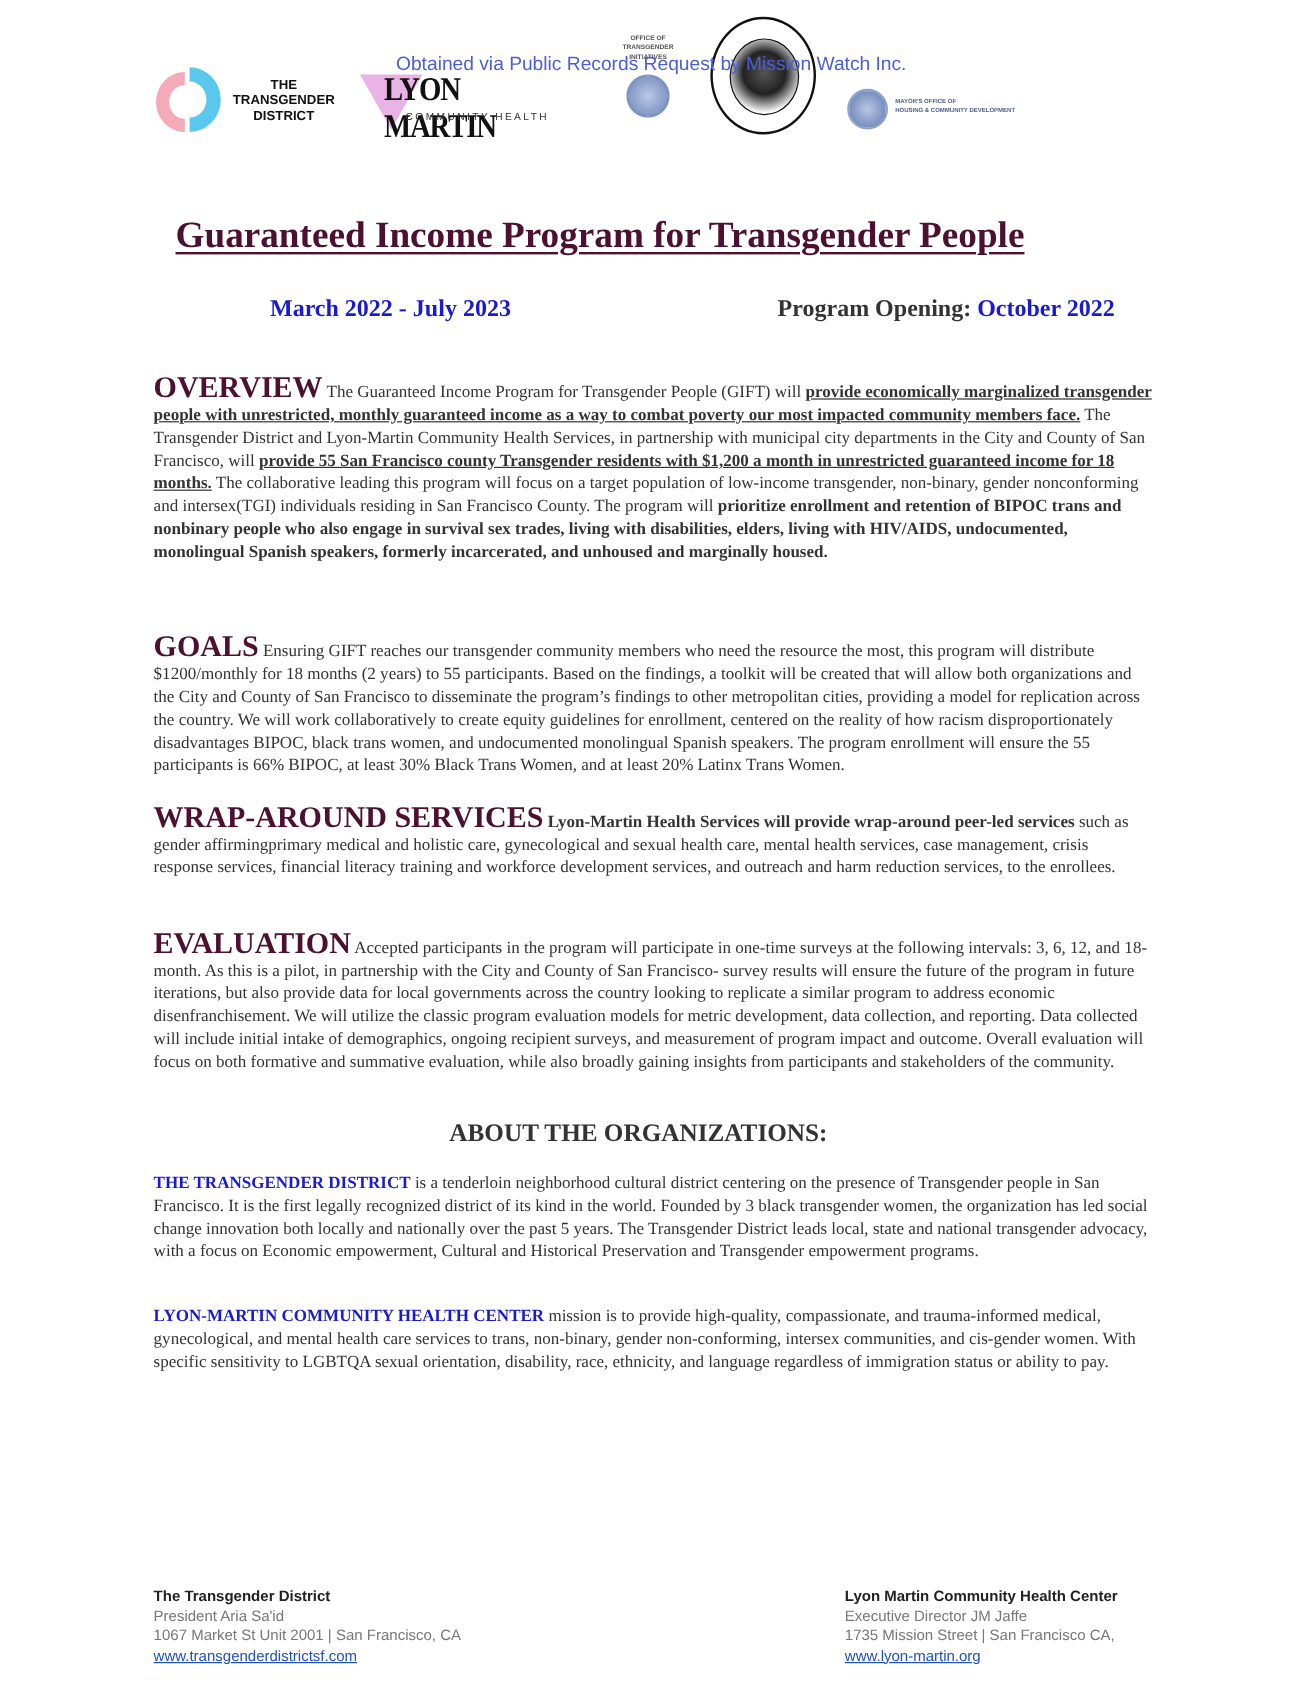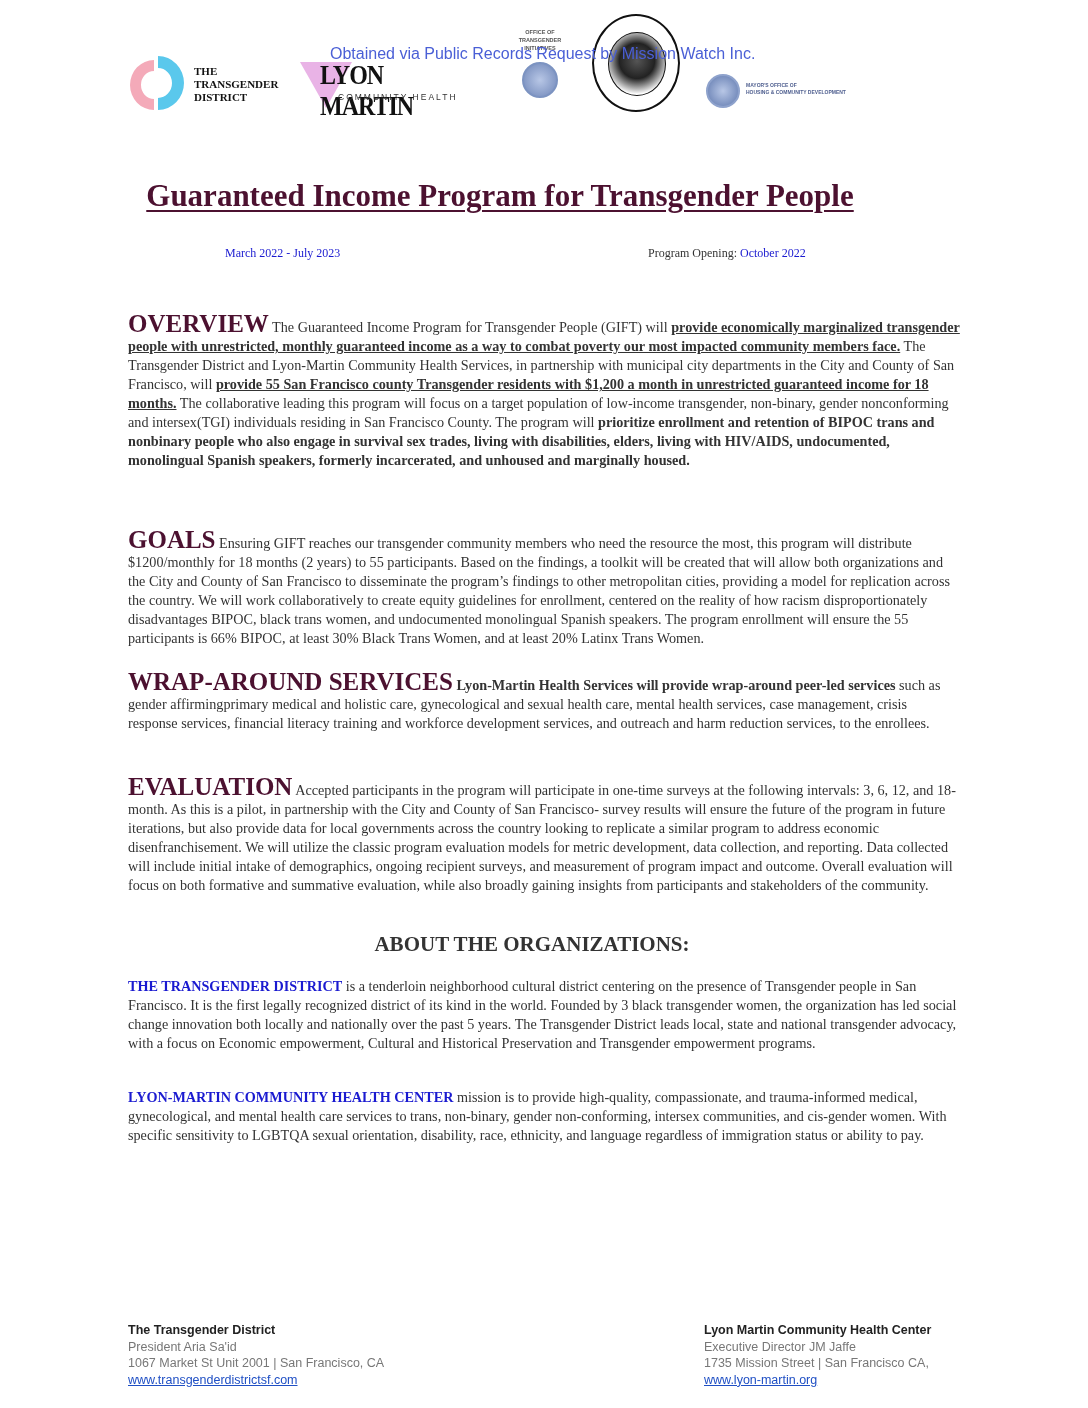--- a/index.html
+++ b/index.html
@@ -4,22 +4,22 @@
 <style>
   html, body { margin: 0; padding: 0; background: #ffffff; }
   body { width: 1088px; height: 1408px; position: relative; overflow: hidden;
          font-family: "Liberation Serif", serif; color: #2b2b2b; }
   .watermark { position: absolute; top: 45px; left: 330px; font-family: "Liberation Sans", sans-serif;
                font-size: 16px; color: #4a5fd6; white-space: nowrap; z-index: 5; }
   .logos { position: absolute; top: 0; left: 0; width: 1088px; height: 130px; }
   .logo { position: absolute; }
   .td-logo { left: 130px; top: 52px; width: 170px; height: 62px; }
   .td-ring { position: absolute; left: 0; top: 0; width: 56px; height: 62px; }
-  .td-text { position: absolute; left: 64px; top: 13px; font-family: Liberation Serif, serif;
-             font-weight: bold; font-size: 11px; line-height: 13px; color: #111; }
+  .td-text { position: absolute; left: 64px; top: 13px; font-family: Liberation Sans, sans-serif;
+             font-weight: bold; font-size: 11px; line-height: 13px; color: #111; text-align: center; }
   .lm-logo { left: 300px; top: 62px; width: 180px; height: 50px; }
   .lm-tri { position: absolute; left: 0; top: 0; width: 0; height: 0;
             border-left: 26px solid transparent; border-right: 26px solid transparent; border-top: 46px solid #e9b3e6; }
   .lm-name { position: absolute; left: 20px; top: -2px; font-family: "Liberation Serif", serif; font-weight: bold;
              font-size: 24px; letter-spacing: -1px; color: #111; transform: scaleY(1.15); transform-origin: top left; }
   .lm-sub { position: absolute; left: 38px; top: 30px; font-family: "Liberation Sans", sans-serif;
             font-size: 8.5px; letter-spacing: 2px; color: #333; }
   .oti-logo { left: 505px; top: 28px; width: 70px; height: 80px; text-align: center; }
   .oti-text { font-family: "Liberation Sans", sans-serif; font-size: 5.5px; font-weight: bold; color: #555; line-height: 8px; }
   .oti-seal { margin: 10px auto 0; width: 32px; height: 32px; border-radius: 50%; border: 2px solid #7c93c1; background: radial-gradient(#b8c7e6, #6f86b8); }
@@ -30,21 +30,21 @@
                  border: 1.5px solid #111; background: radial-gradient(circle at 50% 45%, #555 0%, #222 40%, #fff 75%); }
   .moh-logo { left: 706px; top: 74px; width: 160px; height: 36px; }
   .moh-seal { position: absolute; left: 0; top: 0; width: 30px; height: 30px; border-radius: 50%;
               border: 2px solid #8ea2cc; background: radial-gradient(#b8c7e6, #5e77ad); }
   .moh-text { position: absolute; left: 40px; top: 8px; font-family: "Liberation Sans", sans-serif; font-size: 5px;
               color: #4f5f8f; line-height: 7px; font-weight: bold; }
 
   .title { position: absolute; top: 178px; left: 0; width: 1000px; text-align: center;
            font-family: "Liberation Serif", serif; font-weight: bold; font-size: 31px; color: #4c1130;
            text-decoration: underline; text-decoration-thickness: 2px; text-underline-offset: 4px; }
-  .dates { position: absolute; top: 246px; font-weight: normal; font-size: 12px; }
+  .dates { position: absolute; top: 246px; font-weight: bold; font-size: 20px; }
   .dates.left { left: 225px; color: #1a1ad0; }
   .dates.right { left: 648px; color: #333; }
   .dates.right .blue { color: #1a1ad0; }
 
   .section { position: absolute; left: 128px; width: 832px; font-size: 14.2px; line-height: 19px; color: #333; }
   .section .h { font-weight: bold; font-size: 25px; color: #4c1130; line-height: 19px; }
   .b { font-weight: bold; }
   .bu { font-weight: bold; text-decoration: underline; }
   .org-h { color: #1a1ad0; font-weight: bold; }
   .about { position: absolute; top: 932px; left: 0; width: 1064px; text-align: center; font-weight: bold;

